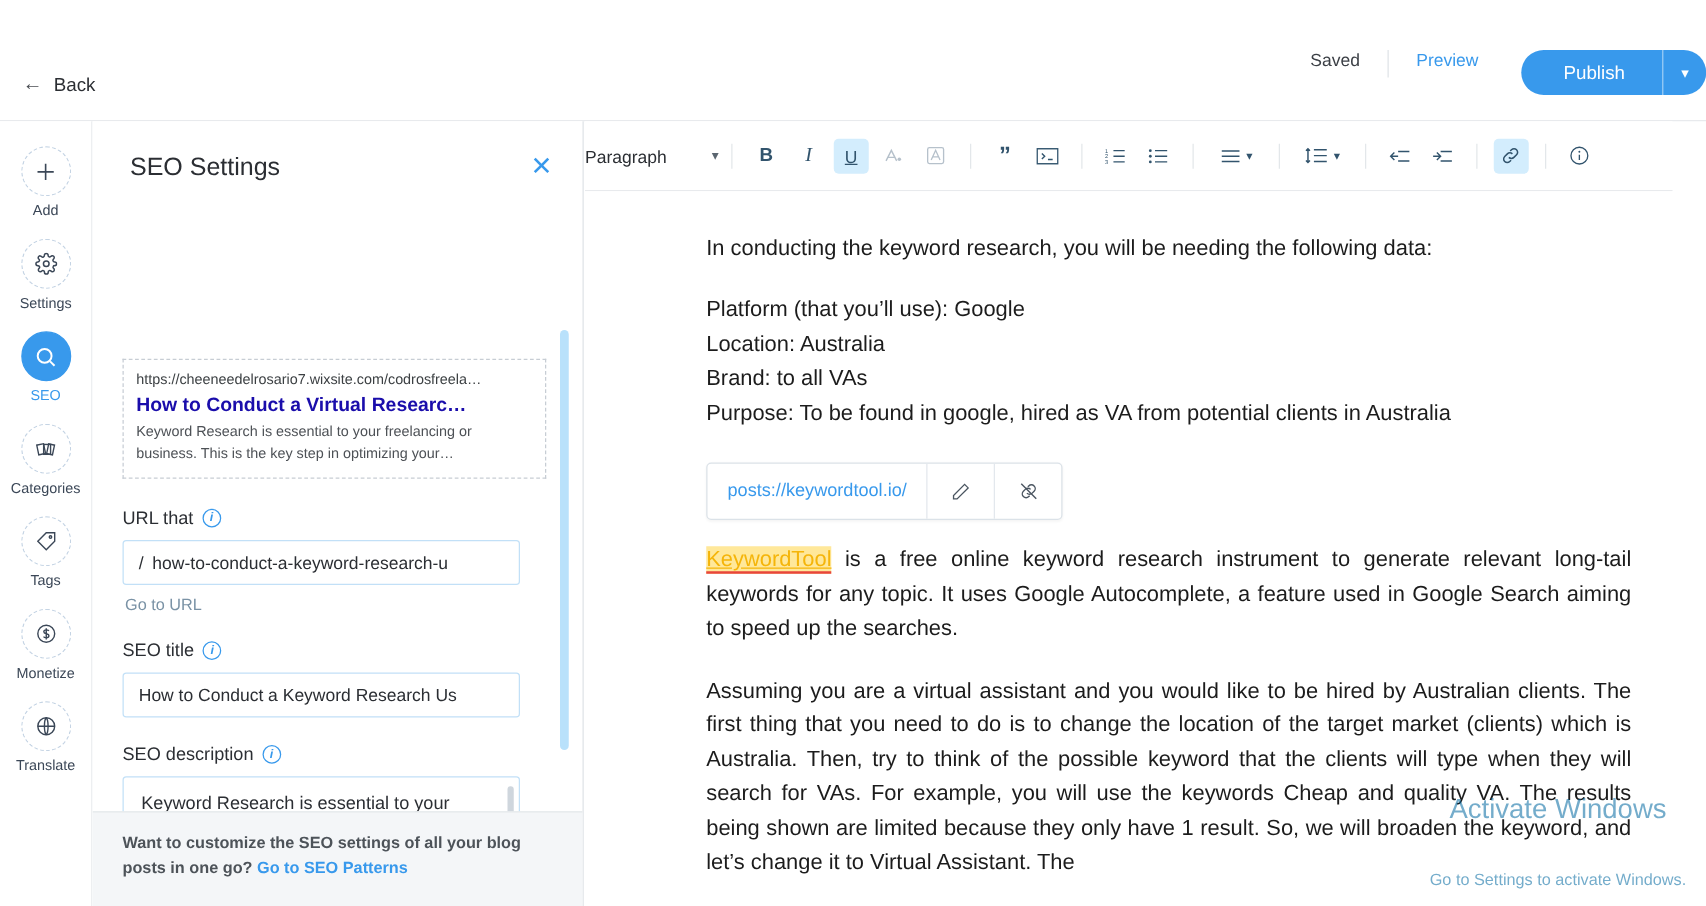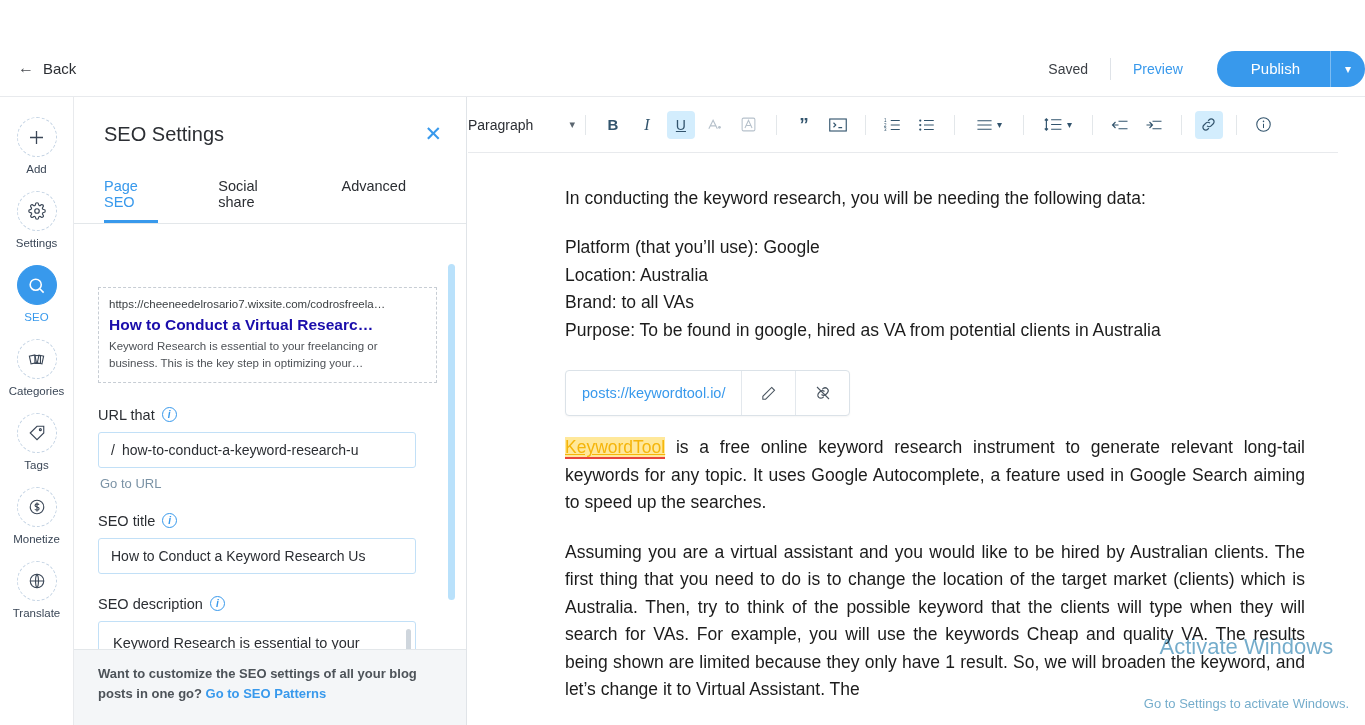--- a/index.html
+++ b/index.html
@@ -43,21 +43,21 @@
     display: flex; align-items: center;
   }
   #back-button {
     display: flex; align-items: center; gap: 9px;
     margin-left: 18px; cursor: pointer;
     color: #2b2e33; font-size: 15px;
   }
   #back-button .arrow { font-size: 16px; color: #4a4d52; line-height: 1; }
   #top-right {
     position: absolute; right: 0; top: 0; height: 57px;
-    display: flex; align-items: center;
+    display: flex; align-items: flex-start;
   }
   #saved-label { color: #3b3f45; font-size: 14px; }
   .tb-divider { width: 1px; height: 22px; background: #dfe3e8; margin: 0 22px; }
   #preview-button { color: #3899ec; font-size: 14px; cursor: pointer; }
   #publish-button {
     margin-left: 34px;
     background: #3899ec; color: #fff;
     height: 36px; border-radius: 18px 0 0 18px;
     padding: 0 30px 0 34px;
     display: flex; align-items: center; justify-content: center;
@@ -366,25 +366,20 @@
   </div>
 </div>
 
 <div id="seo-panel">
 
   <div id="seo-header">
     <div id="seo-title">SEO Settings</div>
     <div id="seo-close">✕</div>
   </div>
 
-  <div id="seo-tabs">
-    <div class="seo-tab active">Page SEO</div>
-    <div class="seo-tab">Social share</div>
-    <div class="seo-tab">Advanced</div>
-  </div>
 
   <div id="seo-body">
 
     <div id="serp-card">
       <div id="serp-url">https://cheeneedelrosario7.wixsite.com/codrosfreela…</div>
       <div id="serp-title">How to Conduct a Virtual Researc…</div>
       <div id="serp-desc">Keyword Research is essential to your freelancing or business. This is the key step in optimizing your…</div>
     </div>
 
     <div class="field-label">

